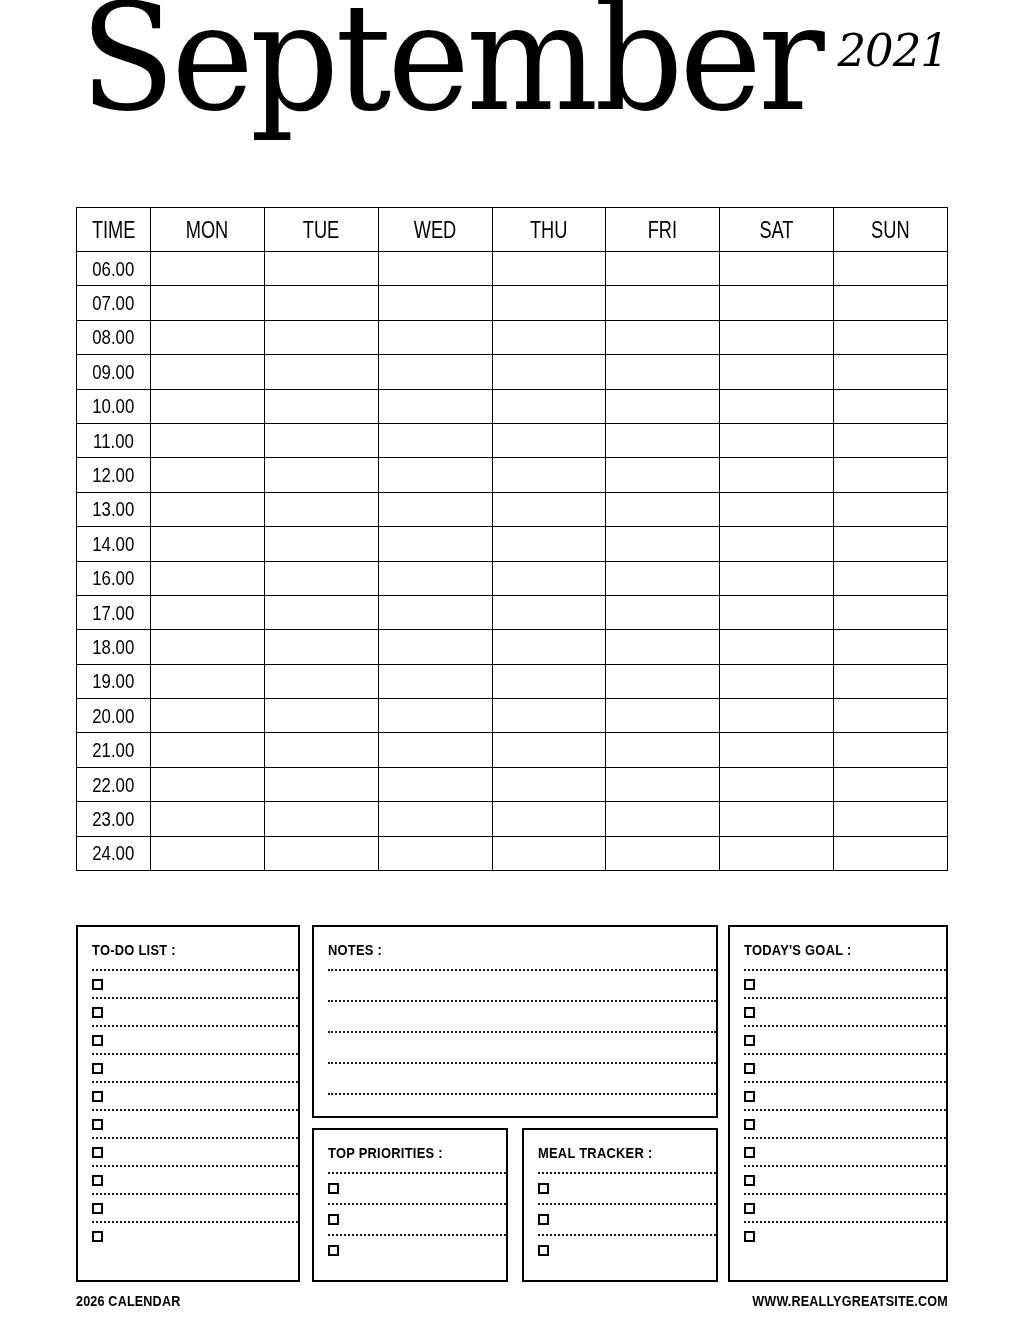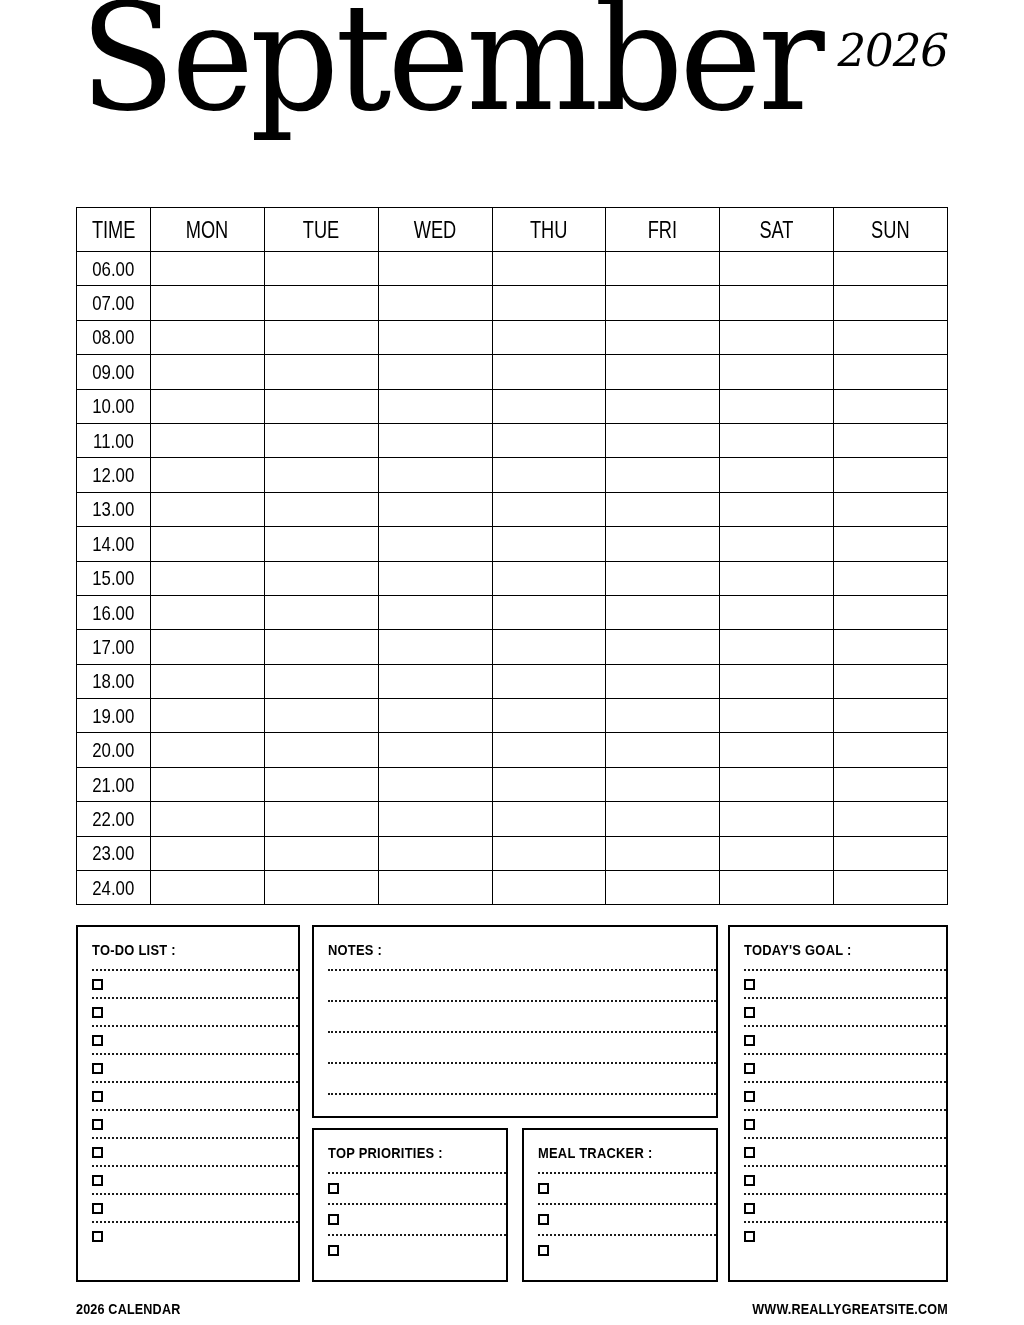--- a/index.html
+++ b/index.html
@@ -187,21 +187,20 @@
 
   
   .footer {
     position: absolute;
     left: 76px;
     top: 1292px;
     width: 872px;
     display: flex;
     justify-content: space-between;
     align-items: center;
-    margin-top: 8px;
   }
 
   .footer-text {
     font-size: 15px;
     font-weight: 700;
     letter-spacing: 0.2px;
     white-space: nowrap;
     display: inline-block;
     transform: scaleX(0.84);
   }
@@ -210,21 +209,21 @@
   .footer-right { transform-origin: right center; }
 </style>
 </head>
 <body>
 
 <div class="page">
 
   <div class="header">
     <div class="month-title">September</div>
 
-    <div class="year-label">2026</div>
+    <div class="year-label">2021</div>
 
   </div>
 
   <table class="schedule">
     <colgroup id="schedule-colgroup">
         <col class="col-time">
         <col>
         <col>
         <col>
         <col>
@@ -329,30 +328,20 @@
           <td class="time-cell"><span>14.00</span></td>
           <td></td>
           <td></td>
           <td></td>
           <td></td>
           <td></td>
           <td></td>
           <td></td>
         </tr>
         <tr>
-          <td class="time-cell"><span>15.00</span></td>
-          <td></td>
-          <td></td>
-          <td></td>
-          <td></td>
-          <td></td>
-          <td></td>
-          <td></td>
-        </tr>
-        <tr>
           <td class="time-cell"><span>16.00</span></td>
           <td></td>
           <td></td>
           <td></td>
           <td></td>
           <td></td>
           <td></td>
           <td></td>
         </tr>
         <tr>

